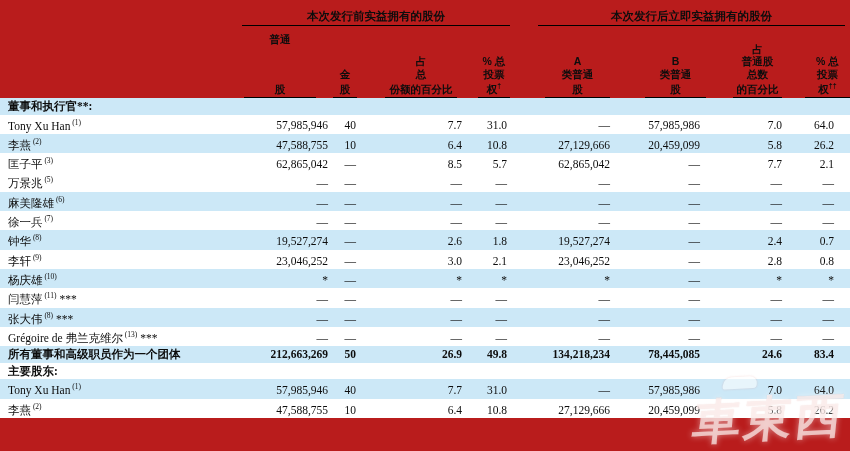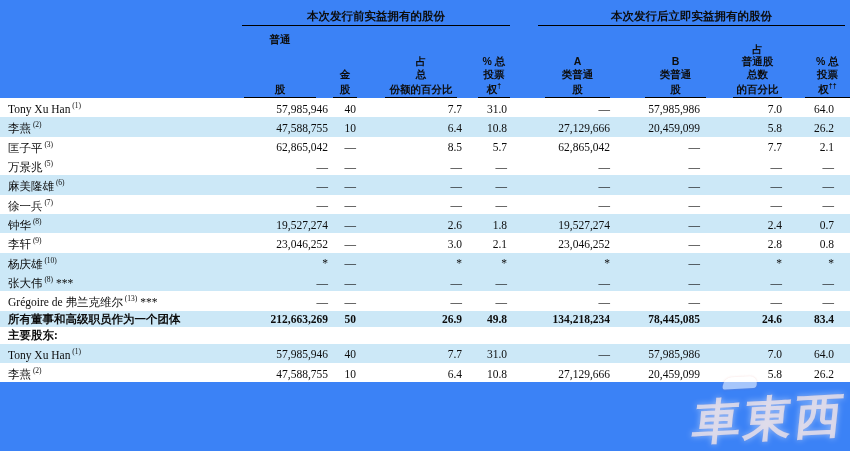--- a/index.html
+++ b/index.html
@@ -1,19 +1,19 @@
 <!DOCTYPE html>
 <html><head>
 <meta charset="utf-8">
 <style>
   html,body{margin:0;padding:0;background:#ffffff;}
   .page{
     position:relative;
     width:850px;height:451px;
-    background:#3b82f6;
+    background:#b91c1c;
     overflow:hidden;
     font-family:"Liberation Serif","DejaVu Serif",serif;
     color:#0d0d0d;
   }
   table.sh{
     border-collapse:collapse;
     table-layout:fixed;
     width:850px;
     margin-top:8px;
   }
@@ -168,20 +168,31 @@
         <th>
           <div class="colhead">
               <div class="hl">% 总
 投票</div>
               <div class="hb"><span>权</span><sup>††</sup></div>
             </div>
         </th>
       </tr>
     </thead>
     <tbody>
+        <tr class="shade bold">
+          <td class="name"><span>董事和执行官**:</span></td>
+          <td class="val"></td>
+          <td class="val"></td>
+          <td class="val"></td>
+          <td class="val"></td>
+          <td class="val"></td>
+          <td class="val"></td>
+          <td class="val"></td>
+          <td class="val"></td>
+        </tr>
         <tr class="">
           <td class="name"><span>Tony Xu Han</span><sup class="note"> (1)</sup></td>
           <td class="val">57,985,946</td>
           <td class="val">40</td>
           <td class="val">7.7</td>
           <td class="val">31.0</td>
           <td class="val">—</td>
           <td class="val">57,985,986</td>
           <td class="val">7.0</td>
           <td class="val">64.0</td>
@@ -266,20 +277,31 @@
         <tr class="shade ">
           <td class="name"><span>杨庆雄</span><sup class="note"> (10)</sup></td>
           <td class="val">*</td>
           <td class="val">—</td>
           <td class="val">*</td>
           <td class="val">*</td>
           <td class="val">*</td>
           <td class="val">—</td>
           <td class="val">*</td>
           <td class="val">*</td>
+        </tr>
+        <tr class="">
+          <td class="name"><span>闫慧萍</span><sup class="note"> (11)</sup><span class="sfx"> ***</span></td>
+          <td class="val">—</td>
+          <td class="val">—</td>
+          <td class="val">—</td>
+          <td class="val">—</td>
+          <td class="val">—</td>
+          <td class="val">—</td>
+          <td class="val">—</td>
+          <td class="val">—</td>
         </tr>
         <tr class="shade ">
           <td class="name"><span>张大伟</span><sup class="note"> (8)</sup><span class="sfx"> ***</span></td>
           <td class="val">—</td>
           <td class="val">—</td>
           <td class="val">—</td>
           <td class="val">—</td>
           <td class="val">—</td>
           <td class="val">—</td>
           <td class="val">—</td>

